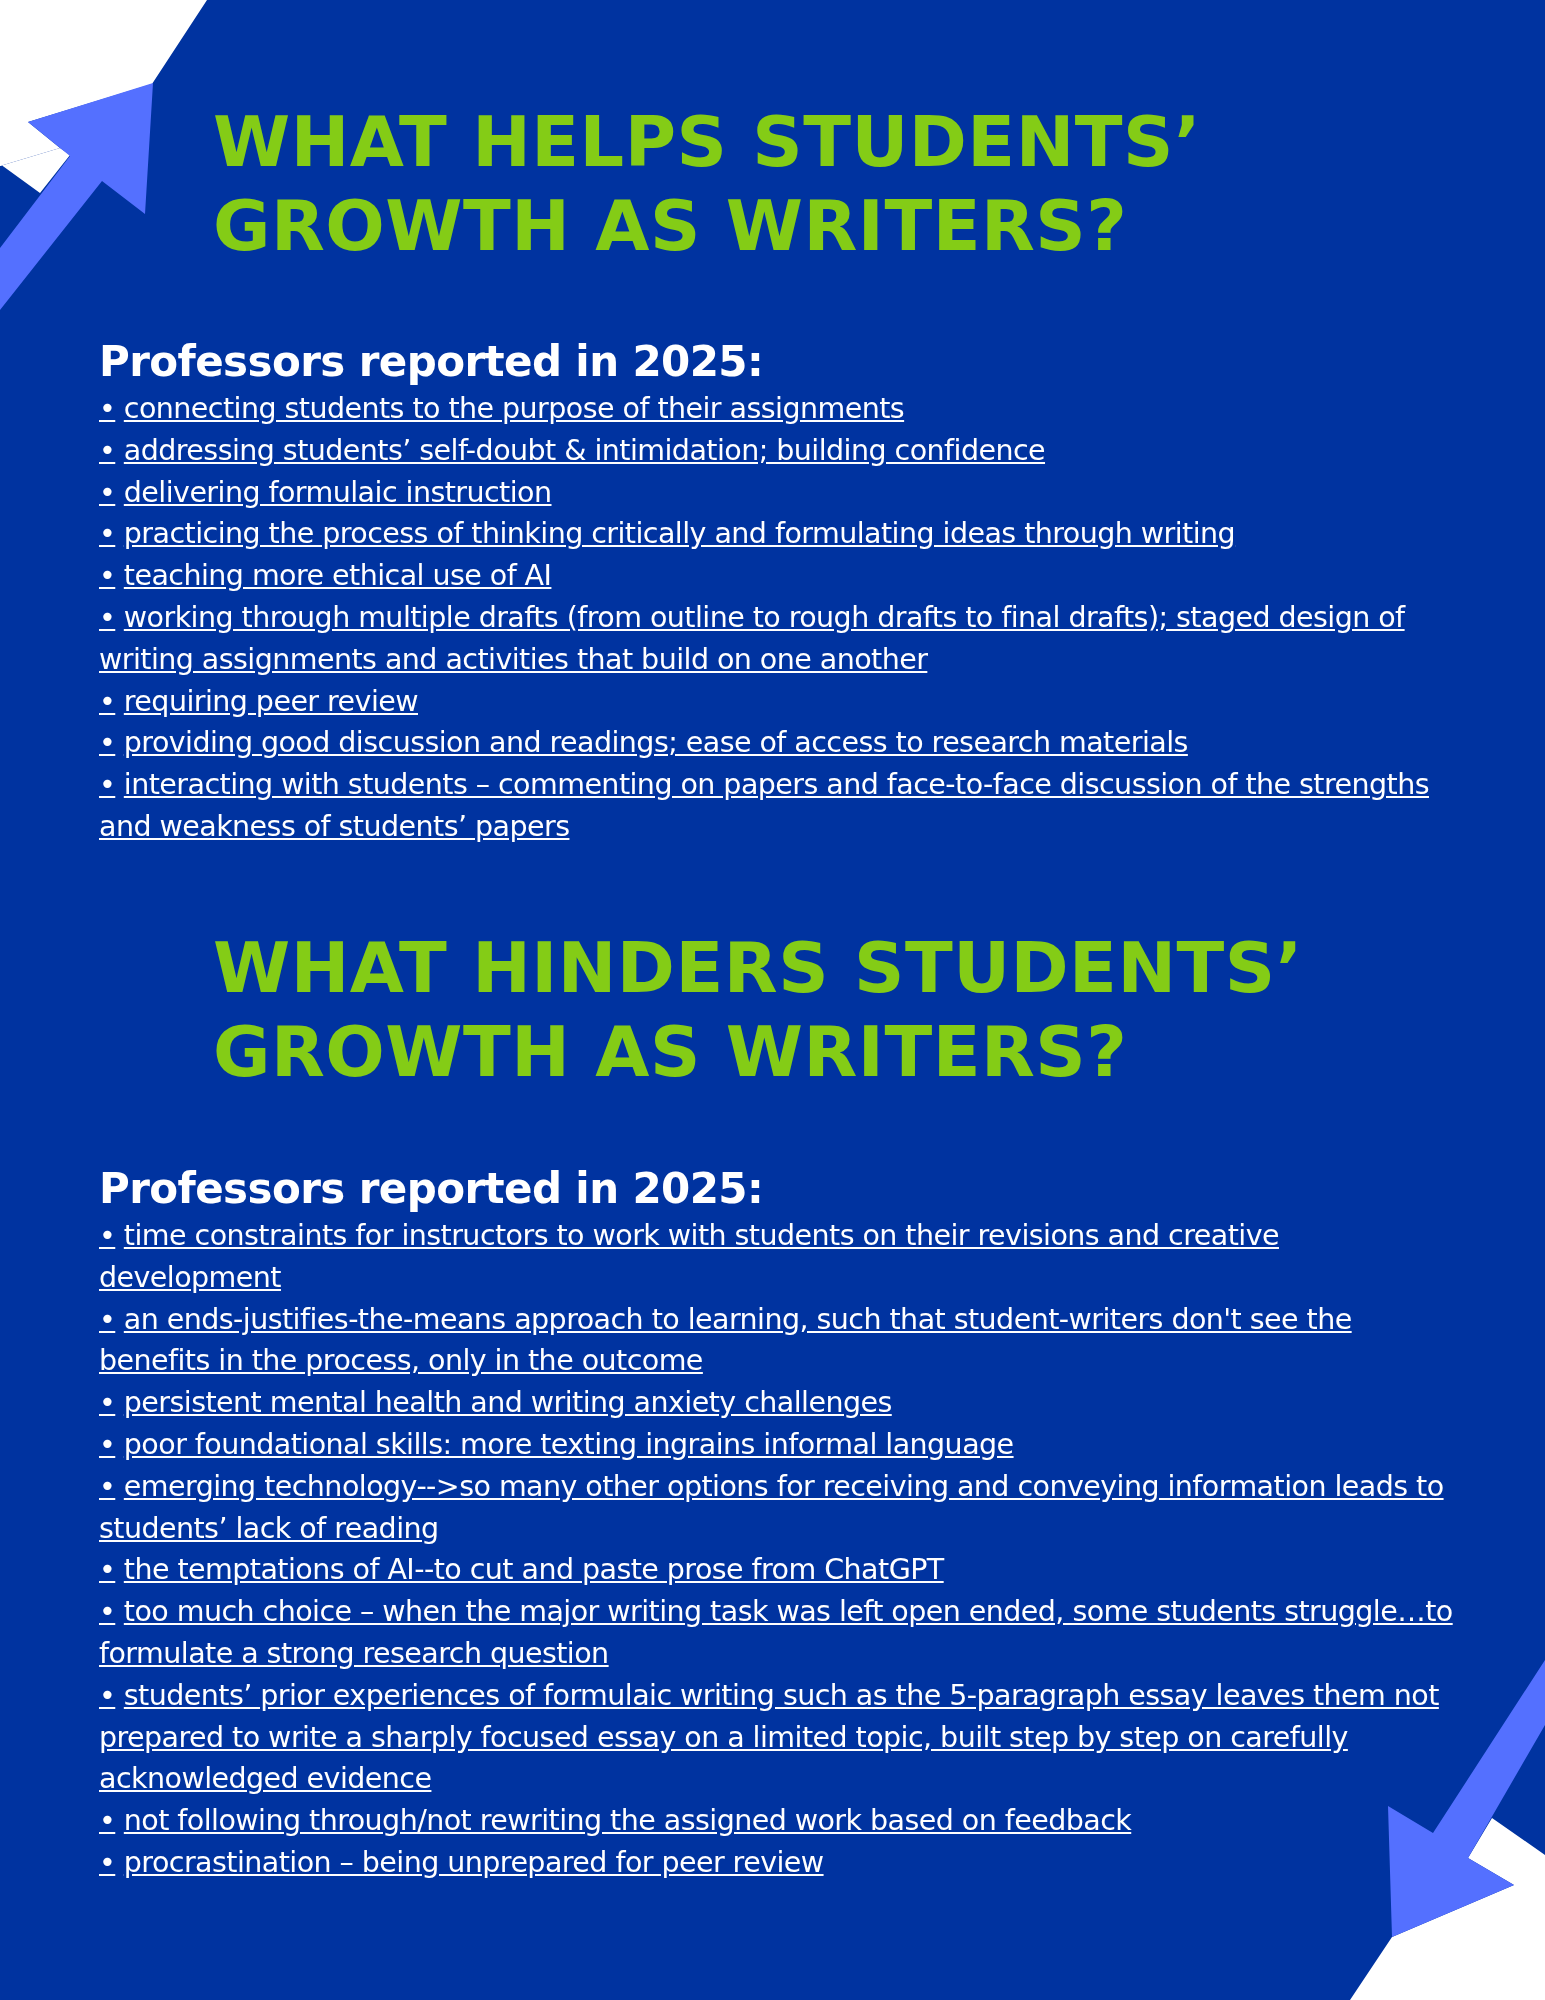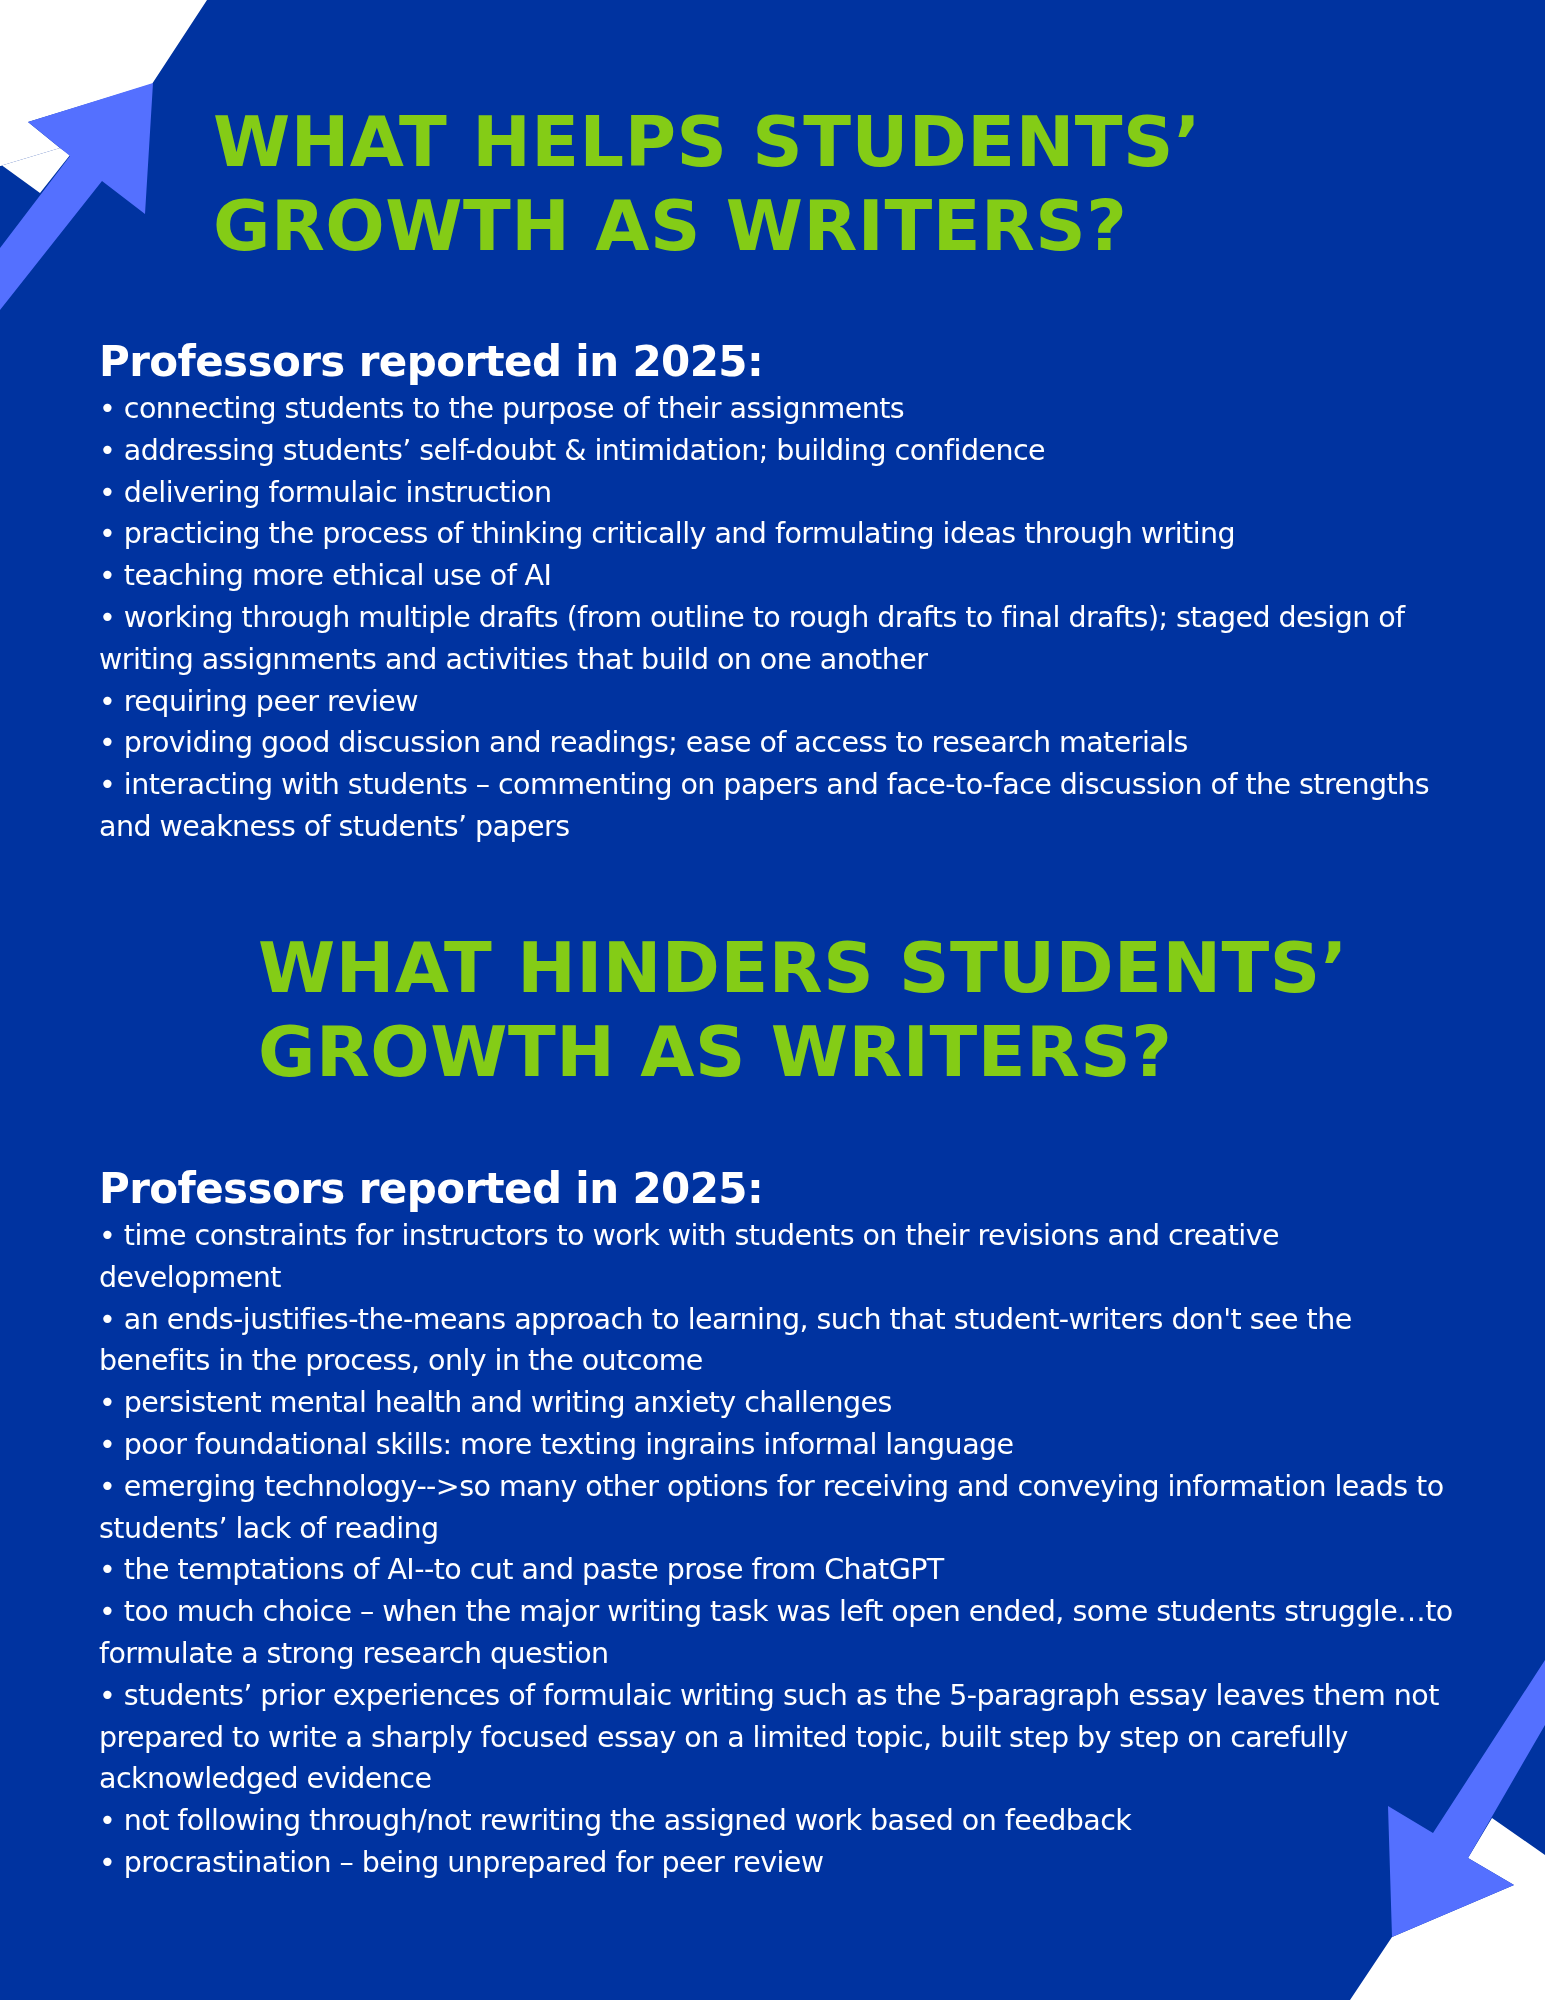--- a/index.html
+++ b/index.html
@@ -35,21 +35,21 @@
       font-family: "DejaVu Sans", "Liberation Sans", sans-serif;
       font-weight: bold;
       font-size: 70px;
       line-height: 84px;
       letter-spacing: 0.5px;
       color: #84cc16;
       white-space: nowrap;
     }
     .heading span { display: block; }
     .heading.helps { top: 100px; }
-    .heading.hinders { top: 926px; margin-left: 45px; }
+    .heading.hinders { top: 926px; }
 
     .section-body {
       position: absolute;
       left: 99px;
       width: 1360px;
     }
     .section-body.helps { top: 340px; }
     .section-body.hinders { top: 1167px; }
 
     .subhead {
@@ -57,20 +57,21 @@
       font-family: "DejaVu Sans", "Liberation Sans", sans-serif;
       font-weight: bold;
       font-size: 42px;
       line-height: 44px;
       letter-spacing: -0.6px;
     }
     ul.items {
       list-style: none;
       margin: 0;
       padding: 0;
+      text-decoration: underline;
     }
     ul.items li {
       font-family: "DejaVu Sans", "Liberation Sans", sans-serif;
       font-size: 28.5px;
       line-height: 41.8px;
       letter-spacing: -0.55px;
       color: #ffffff;
     }
     ul.items li .bullet {
       margin-right: 0.3em;

